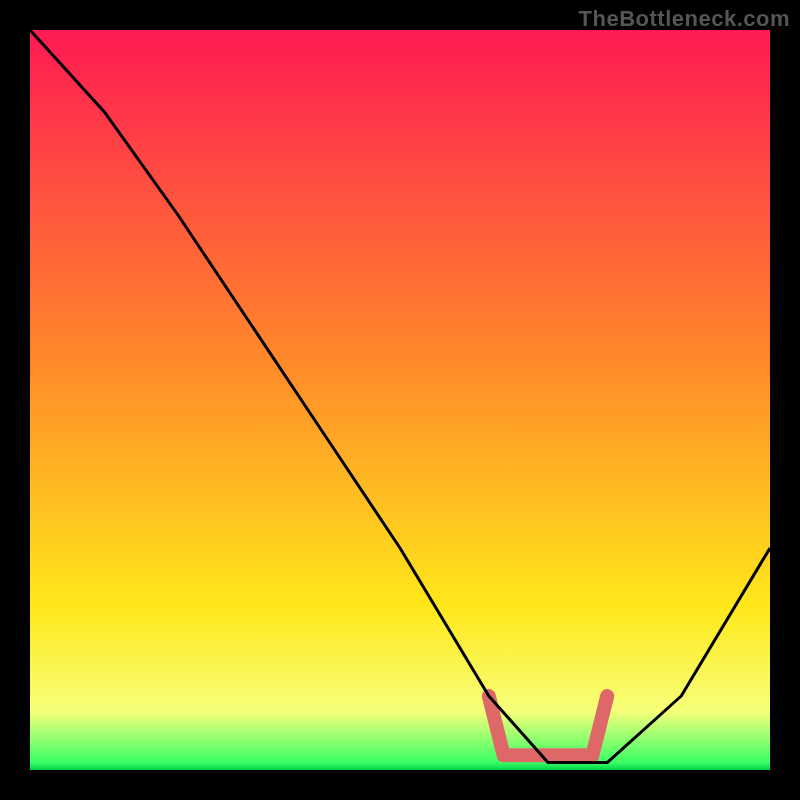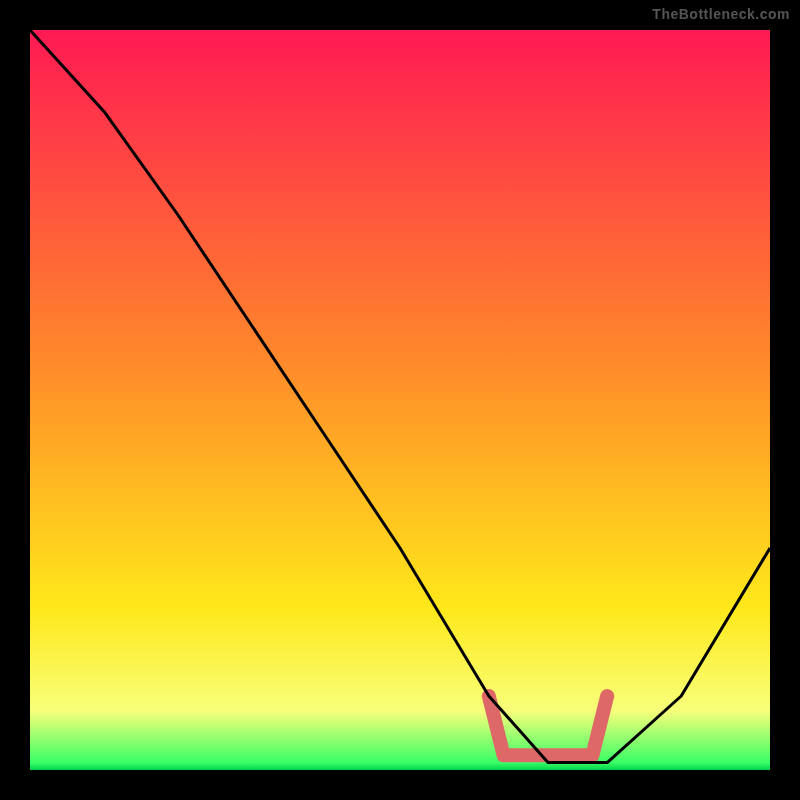--- a/index.html
+++ b/index.html
@@ -15,21 +15,21 @@
     position: relative;
     width: 800px;
     height: 800px;
     background: #000;
   }
   .watermark {
     position: absolute;
     top: 6px;
     right: 10px;
     color: #555;
-    font-size: 14px;
+    font-size: 22px;
     font-weight: bold;
     letter-spacing: 0.5px;
     z-index: 5;
   }
   .plot {
     position: absolute;
     left: 30px;
     top: 30px;
     width: 740px;
     height: 740px;

